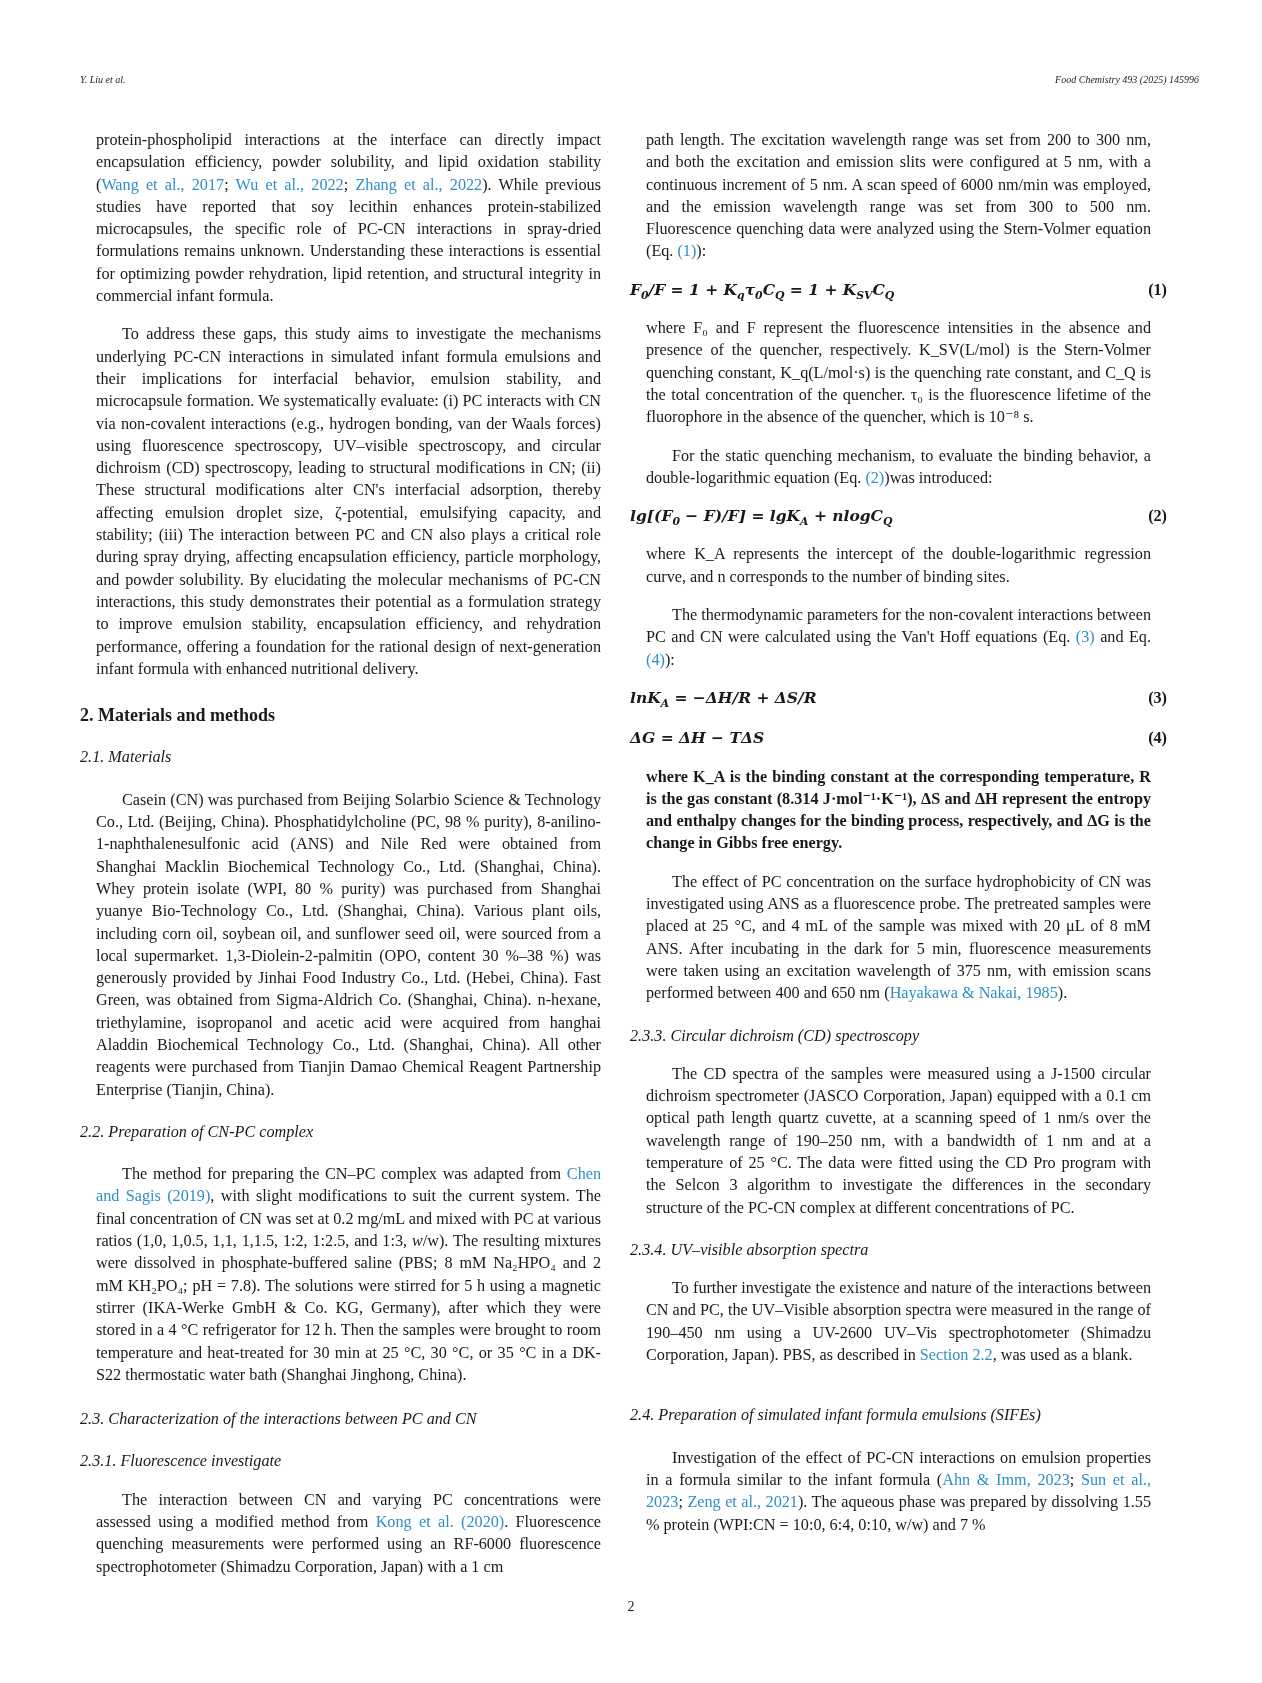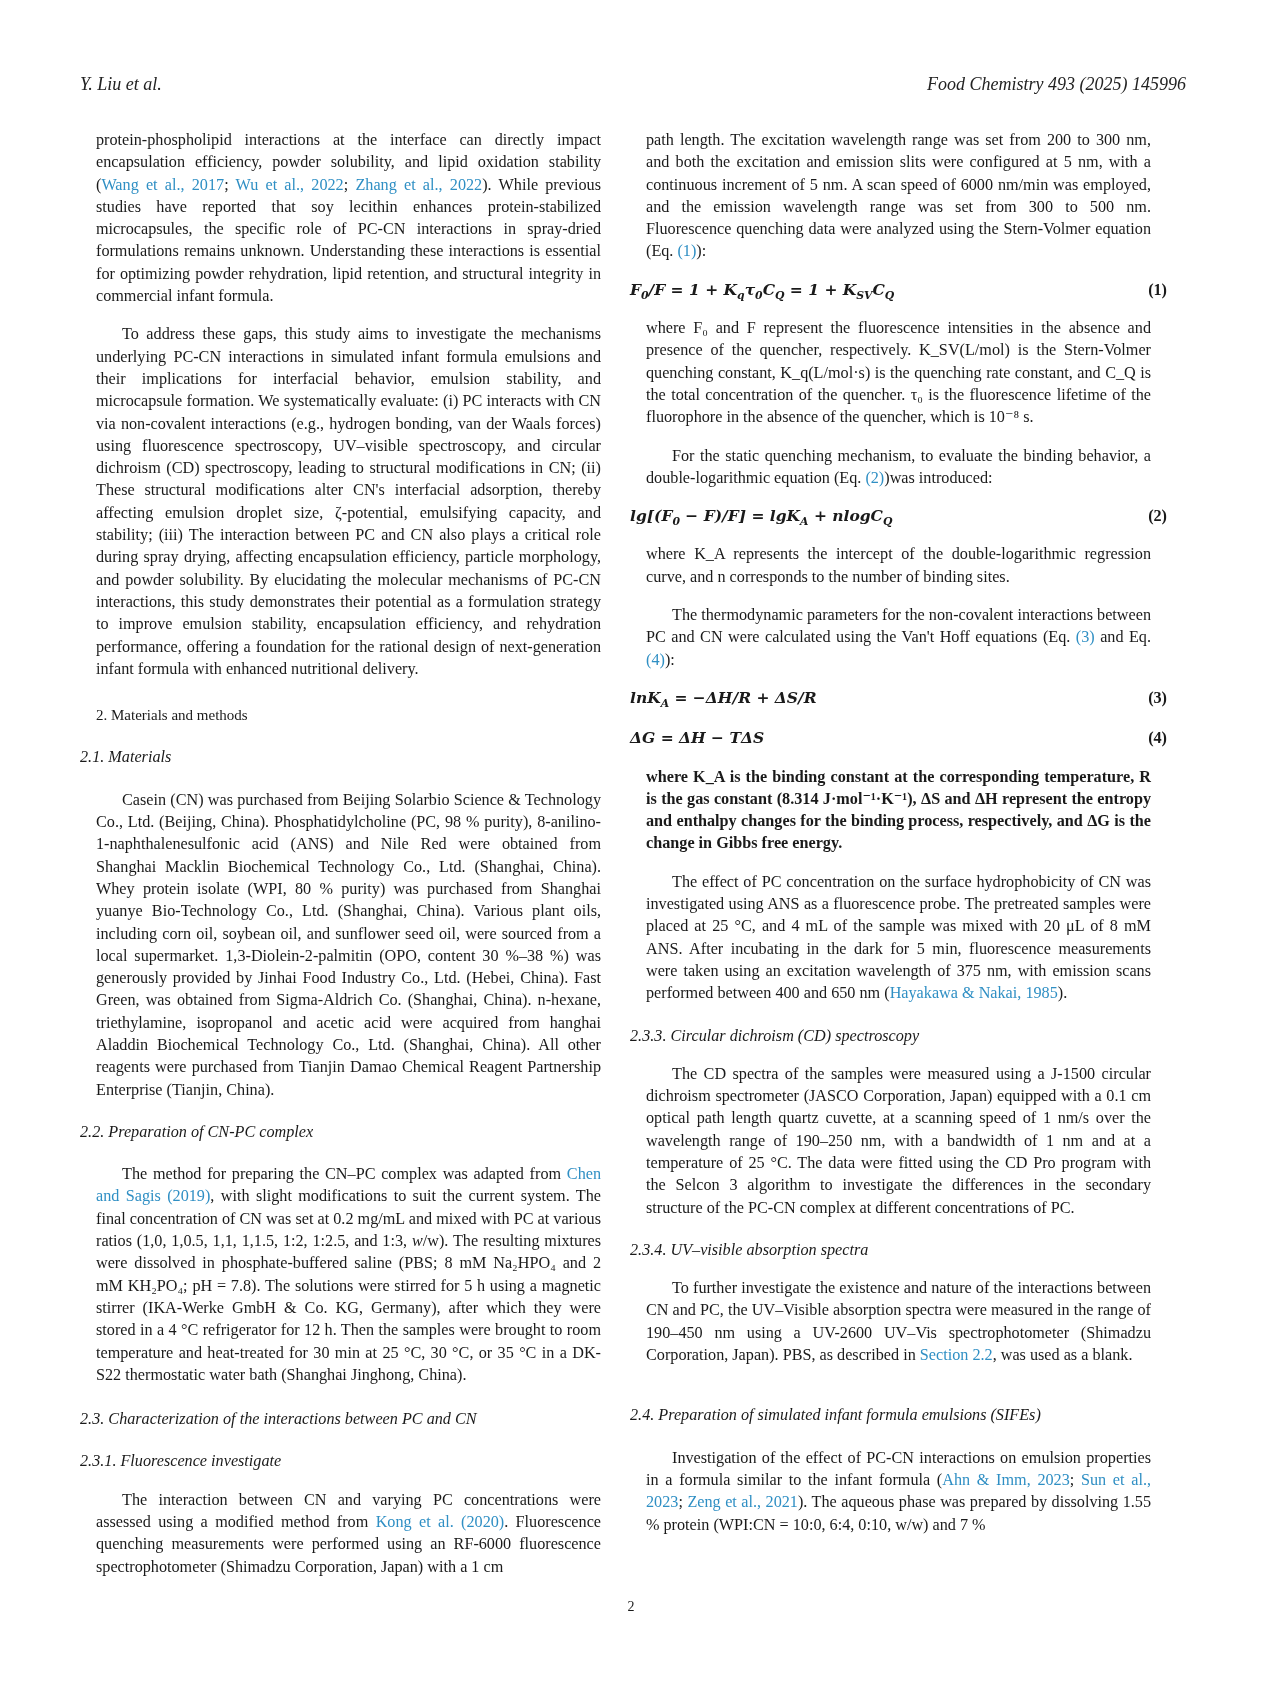--- a/index.html
+++ b/index.html
@@ -1,27 +1,27 @@
 <!DOCTYPE html>
 <html><head>
 <meta charset="utf-8">
 <style>
   html, body { margin:0; padding:0; background:#ffffff; }
   body { width:1262px; height:1683px; position:relative; overflow:hidden;
          font-family:"Liberation Serif","DejaVu Serif",serif; color:#1a1a1a; }
-  .running-head { position:absolute; top:74px; font-size:18px; font-style:italic; color:#222; }
+  .running-head { position:absolute; top:74px; font-size:10px; font-style:italic; color:#222; }
   .rh-left { left:80px; }
-  .rh-right { right:76px;margin-left:14px; }
+  .rh-right { right:63px;margin-left:14px; }
   .col { position:absolute; top:113px; width:537px; font-size:16.2px; line-height:22.3px; text-align:justify; }
   .col-left { left:80px; }
   .col-right { left:630px; }
   p { margin:16px; }
   .indent { text-indent:26px; }
   .link { color:#2f8fc4; }
-  .h1 { font-weight:normal; font-size:15px; margin:24px 0 0 16px; }
+  .h1 { font-weight:bold; font-size:18px; margin:24px 0 0 0; }
   .h2 { font-style:italic; font-size:16.2px; margin:20px 0 0 0; }
   .h3 { font-style:italic; font-size:16.2px; margin:0; }
   .gap-after-h2 { margin-top:20px; }
   .eq { display:flex; justify-content:space-between; font-style:italic; margin:12px 0 12px 0; font-family:"DejaVu Serif",serif; font-size:15.5px;font-weight:bold; }
   .eq .num { font-style:normal; font-family:"Liberation Serif",serif; font-size:16.2px; }
   .bold { font-weight:bold; }
   .page-number { position:absolute; top:1599px; left:0; width:1262px; text-align:center; font-size:14px; }
   sub, sup { font-size:70%; line-height:0; }
   i { font-style:italic; }
 </style>

